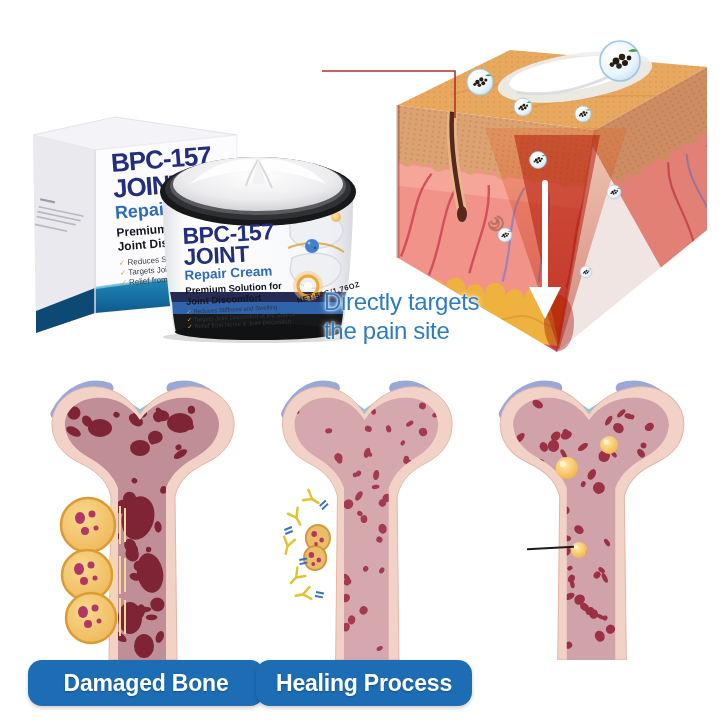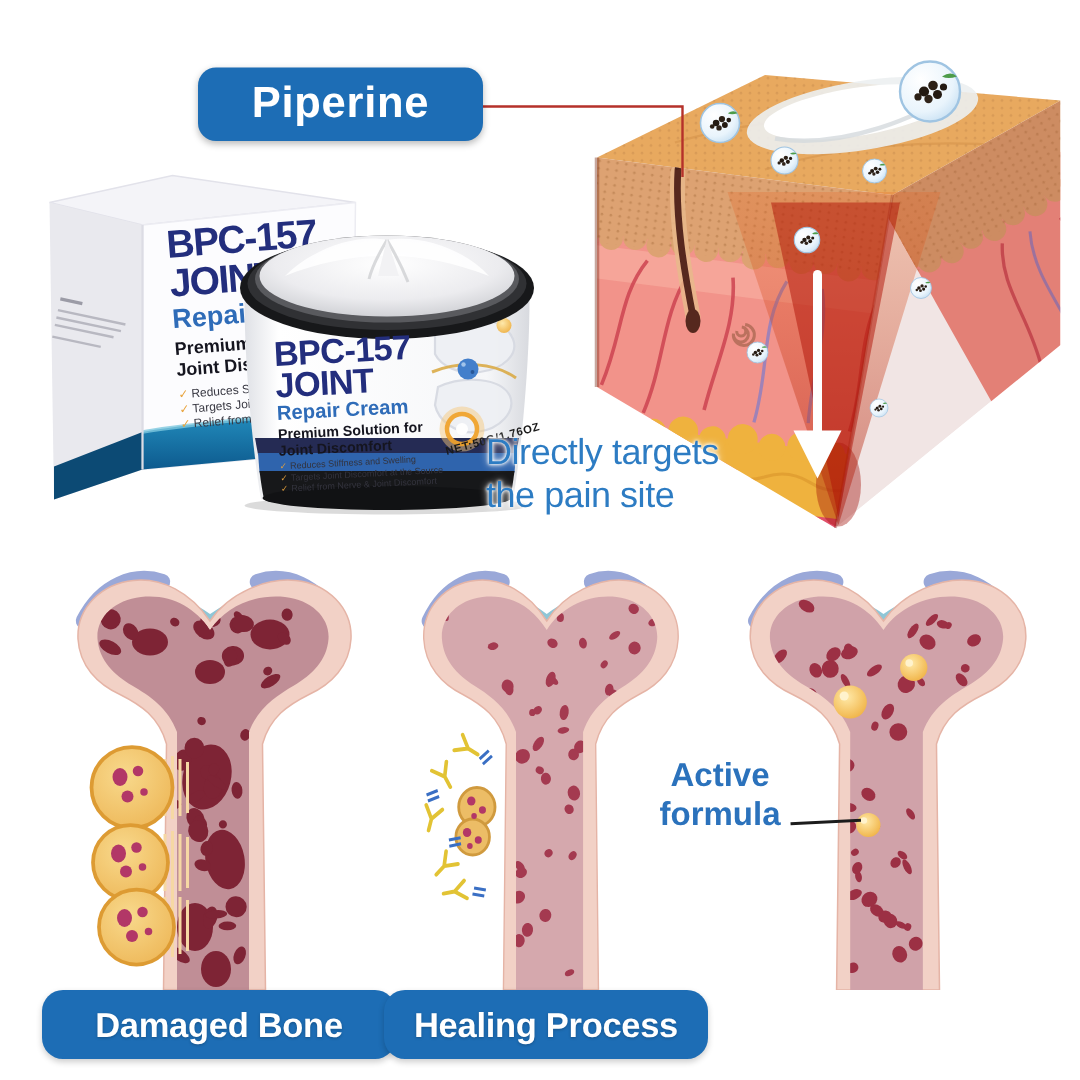--- a/index.html
+++ b/index.html
@@ -59,21 +59,20 @@
   #jar-svg{left:140px;top:140px;width:220px;height:205px;z-index:4;}
   #skin-svg{left:390px;top:25px;width:325px;height:335px;z-index:1;}
   #connector-svg{left:320px;top:62px;width:145px;height:62px;z-index:9;}
   .bone{z-index:1;}
 </style>
 </head>
 <body>
 
 <div id="stage">
 
-  <div id="piperine-badge" class="abs">Piperine</div>
 
   <svg id="connector-svg" viewBox="0 0 145 62">
     <path d="M2,9 H135 V56" fill="none" stroke="var(--connector-red)" stroke-width="1.6"></path>
   </svg>
 
   <svg id="box-svg" viewBox="0 0 230 240">
     <defs>
       <linearGradient id="bandG" x1="0" y1="0" x2="0" y2="1">
         <stop offset="0" stop-color="#2592c2"></stop>
           <stop offset="1" stop-color="#0d5a8e"></stop>
@@ -616,21 +615,17 @@
     <g>
       <circle cx="130" cy="77" r="9" fill="url(#gold3)"></circle>
         <circle cx="127" cy="74" r="2.5" fill="#fff3cd"></circle>
       <circle cx="88" cy="100" r="11" fill="url(#gold3)"></circle>
         <circle cx="84" cy="96" r="3" fill="#fff3cd"></circle>
       <circle cx="100" cy="182" r="8" fill="url(#gold3)"></circle>
         <circle cx="97" cy="179" r="2.2" fill="#fff3cd"></circle>
     </g>
   </svg>
 
-  <div id="active-label" class="abs">
-    <div>Active</div>
-    <div>formula</div>
-  </div>
   <div id="active-pointer" class="abs"></div>
 
   <div id="pill-damaged" class="pill abs">Damaged Bone</div>
   <div id="pill-healing" class="pill abs">Healing Process</div>
 </div>
 
 </body></html>

